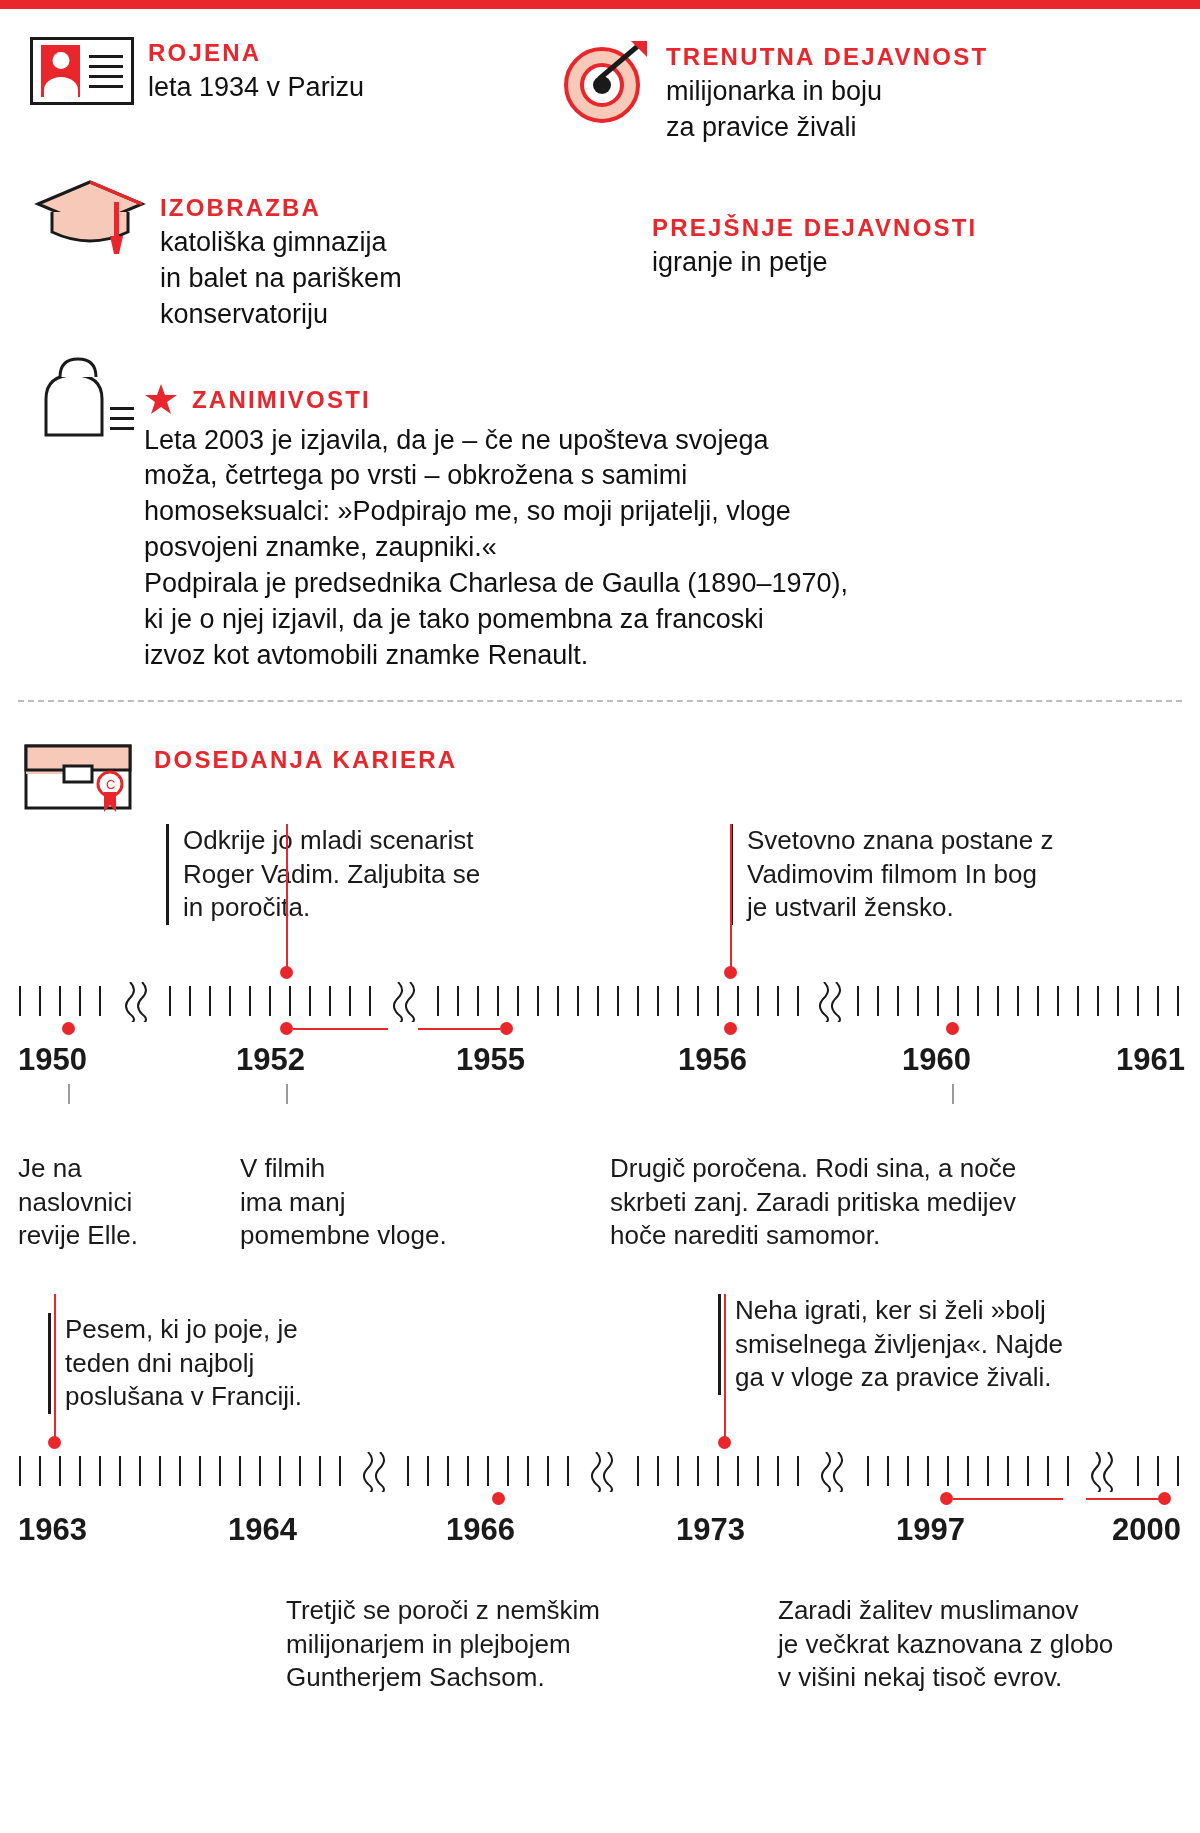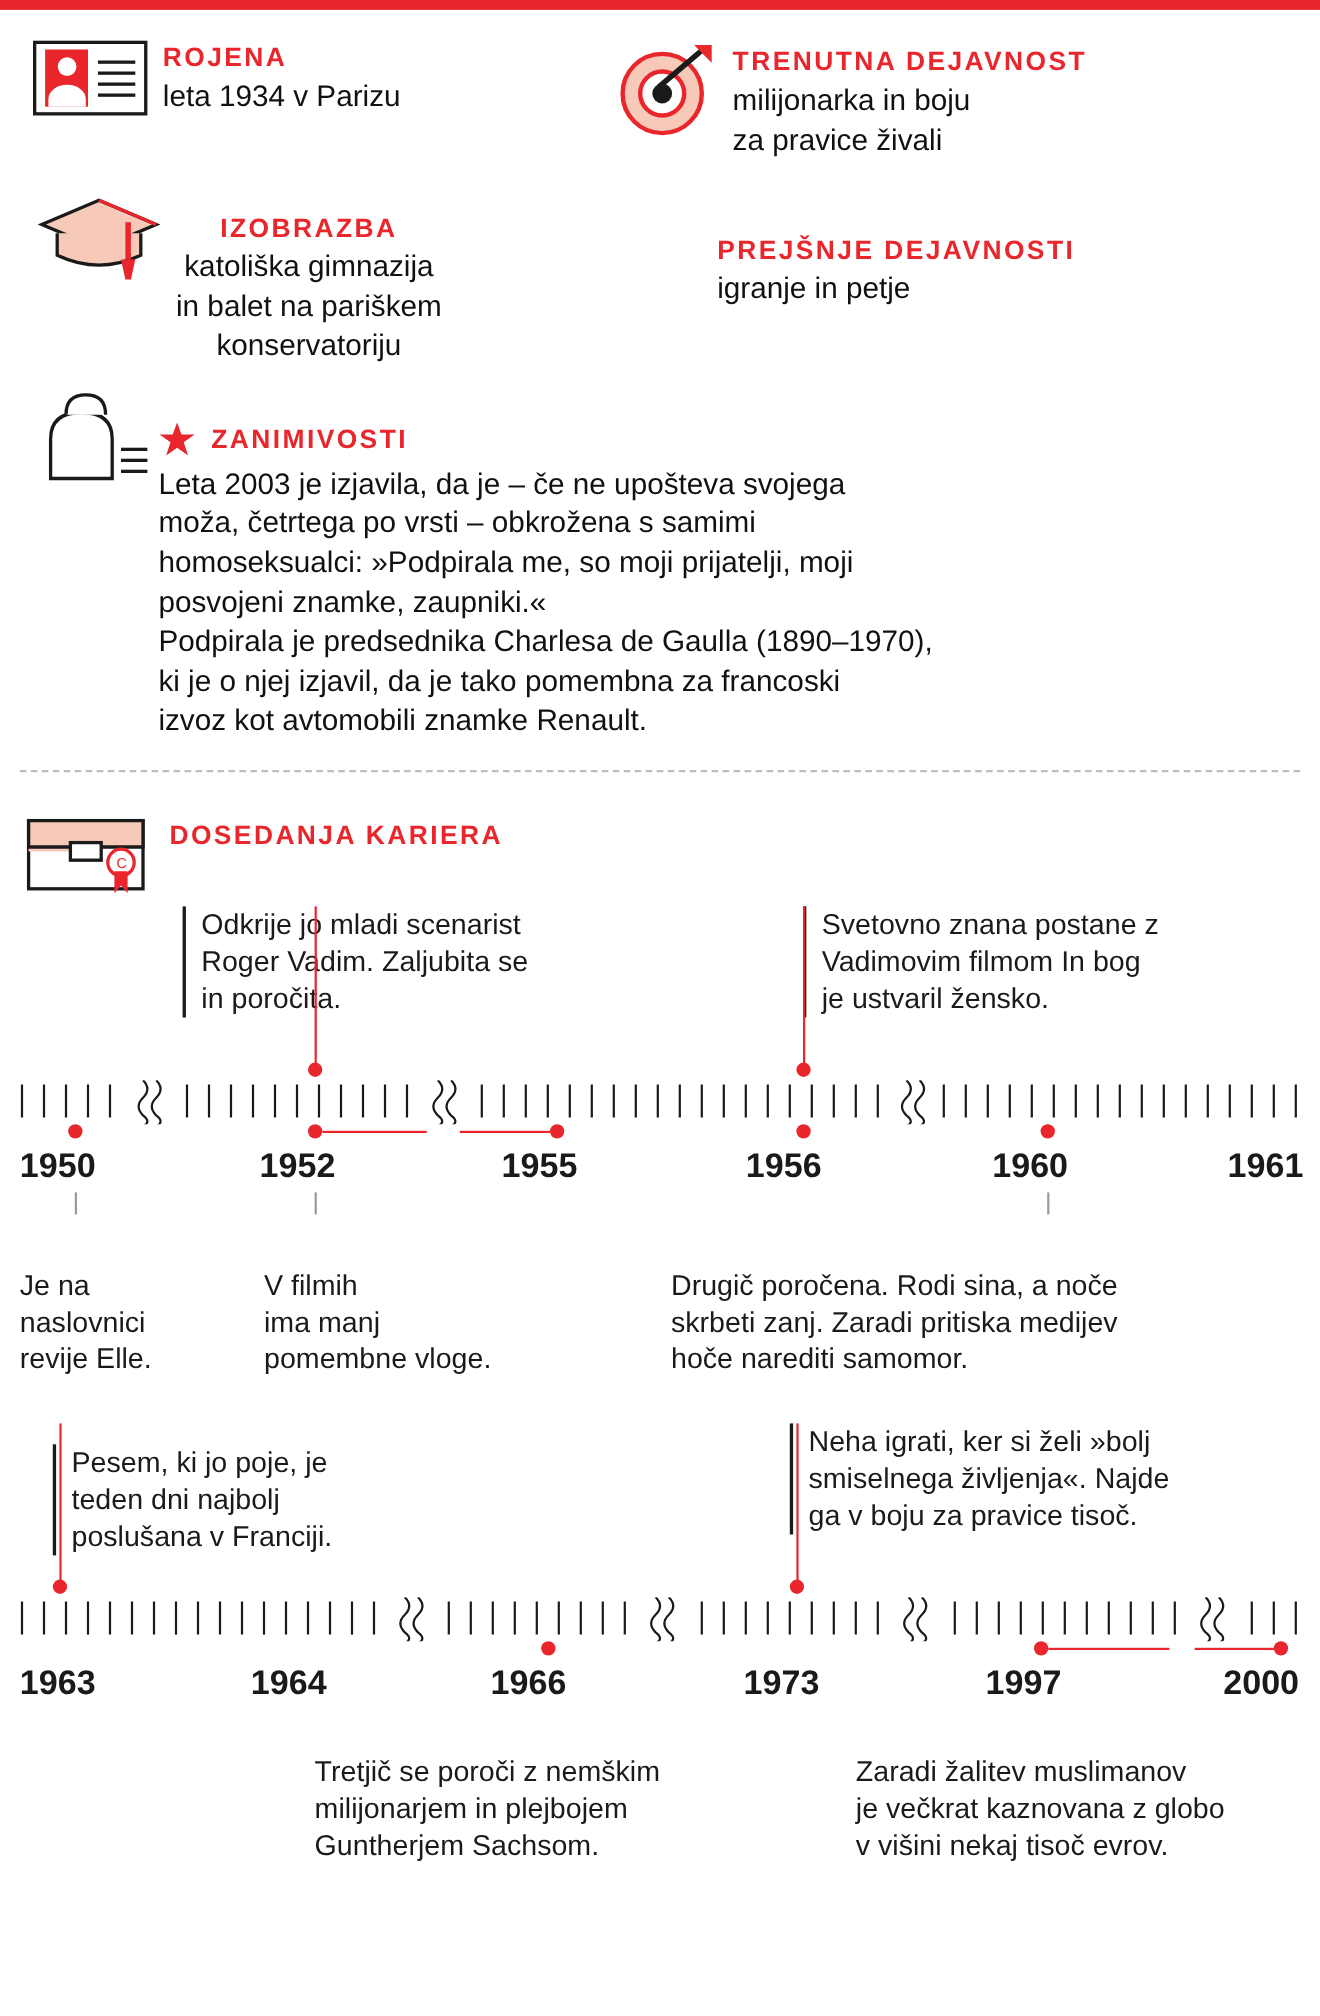--- a/index.html
+++ b/index.html
@@ -199,21 +199,21 @@
         <div class="item" style="gap:10px;">
           <div class="icon-box">
             <svg class="icon-cap" viewBox="0 0 120 88">
               <path d="M8 32 L60 10 L112 32 L60 54 Z" fill="#f6c9b9" stroke="#1a1a1a" stroke-width="3"></path>
               <path d="M60 10 L112 32" stroke="#e8262c" stroke-width="3" fill="none"></path>
               <path d="M22 40 L22 60 Q60 78 98 60 L98 40" fill="#f6c9b9" stroke="#1a1a1a" stroke-width="3"></path>
               <rect x="84" y="30" width="5" height="34" fill="#e8262c"></rect>
               <path d="M80 64 L93 64 L89 82 L84 82 Z" fill="#e8262c"></path>
             </svg>
           </div>
-          <div class="item-text" style="padding-top:22px;text-align:center;">
+          <div class="item-text" style="padding-top:22px;">
             <div class="label">IZOBRAZBA</div>
             <div class="body-text">katoliška gimnazija</div>
             <div class="body-text">in balet na pariškem</div>
             <div class="body-text">konservatoriju</div>
           </div>
         </div>
       </div>
 
       <div class="col-right">
         <div class="item-text" style="padding-top:42px; padding-left:92px;">
@@ -238,21 +238,21 @@
       <div style="padding-top:26px;">
         <div style="display:flex; align-items:center; gap:14px;">
           <svg width="34" height="34" viewBox="0 0 34 34">
             <path d="M17 1 L21 12 L33 12 L23 19 L27 31 L17 24 L7 31 L11 19 L1 12 L13 12 Z" fill="#e8262c"></path>
           </svg>
           <div class="label" style="margin-bottom:0;">ZANIMIVOSTI</div>
         </div>
         <div style="margin-top:6px;">
           <div class="body-text">Leta 2003 je izjavila, da je – če ne upošteva svojega</div>
           <div class="body-text">moža, četrtega po vrsti –  obkrožena s samimi</div>
-          <div class="body-text">homoseksualci: »Podpirala me, so moji prijatelji, moji</div>
+          <div class="body-text">homoseksualci: »Podpirajo me, so moji prijatelji, vloge</div>
           <div class="body-text">posvojeni znamke, zaupniki.«</div>
           <div class="body-text">Podpirala je predsednika Charlesa de Gaulla (1890–1970),</div>
           <div class="body-text">ki je o njej izjavil, da je tako pomembna za francoski</div>
           <div class="body-text">izvoz kot avtomobili znamke Renault.</div>
         </div>
       </div>
     </div>
   </div>
 
   <div class="divider"></div>
@@ -399,21 +399,21 @@
     <div class="tl-block" style="height:420px; margin-top:40px;">
 
       <div class="note" style="left:30px; top:0px; width:360px;margin-top:19px;">
         <div>Pesem, ki jo poje, je</div>
         <div>teden dni najbolj</div>
         <div>poslušana v Franciji.</div>
       </div>
       <div class="note" style="left:700px; top:0px; width:420px;">
         <div>Neha igrati, ker si želi »bolj</div>
         <div>smiselnega življenja«. Najde</div>
-        <div>ga v boju za pravice tisoč.</div>
+        <div>ga v vloge za pravice živali.</div>
       </div>
 
       <div class="axis-wrap" style="top:150px;">
         <svg width="1164" height="40" viewBox="0 0 1164 40" style="position:absolute; left:0; top:8px;">
           <g stroke="#1a1a1a" stroke-width="2">
             <line x1="2" y1="4" x2="2" y2="34"></line>
               <line x1="22" y1="4" x2="22" y2="34"></line>
             <line x1="42" y1="4" x2="42" y2="34"></line>
               <line x1="62" y1="4" x2="62" y2="34"></line>
             <line x1="82" y1="4" x2="82" y2="34"></line>

